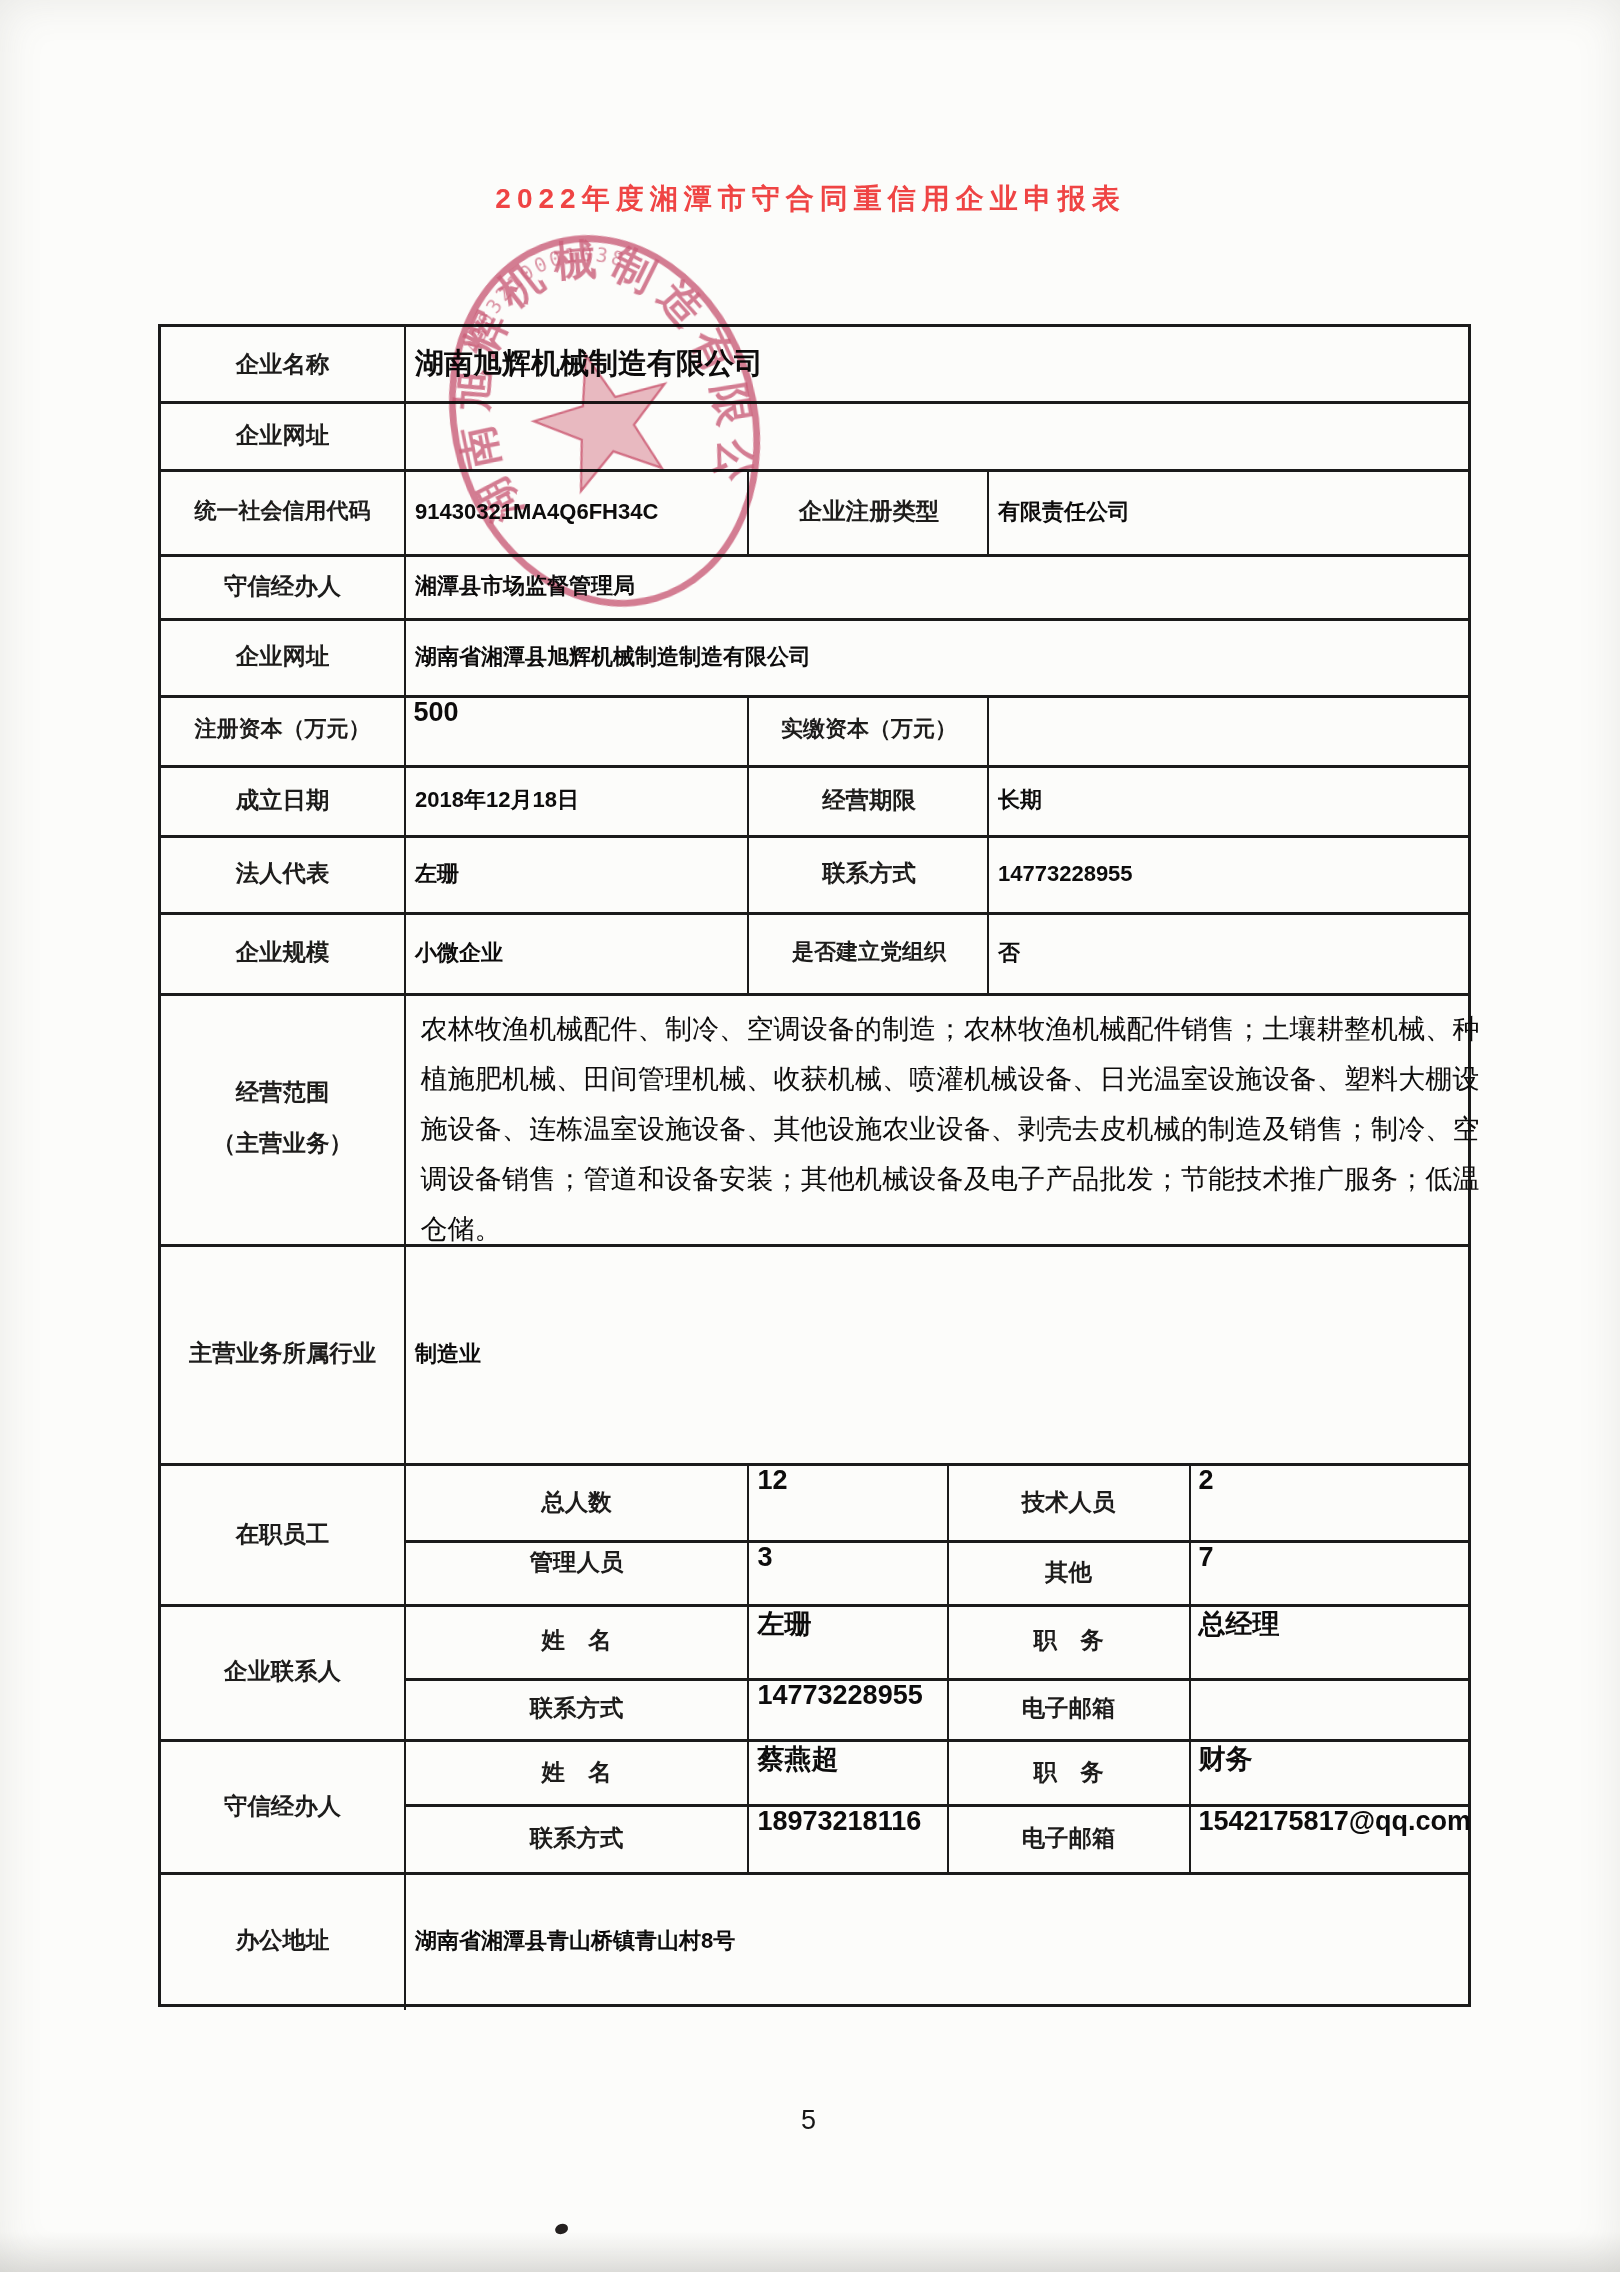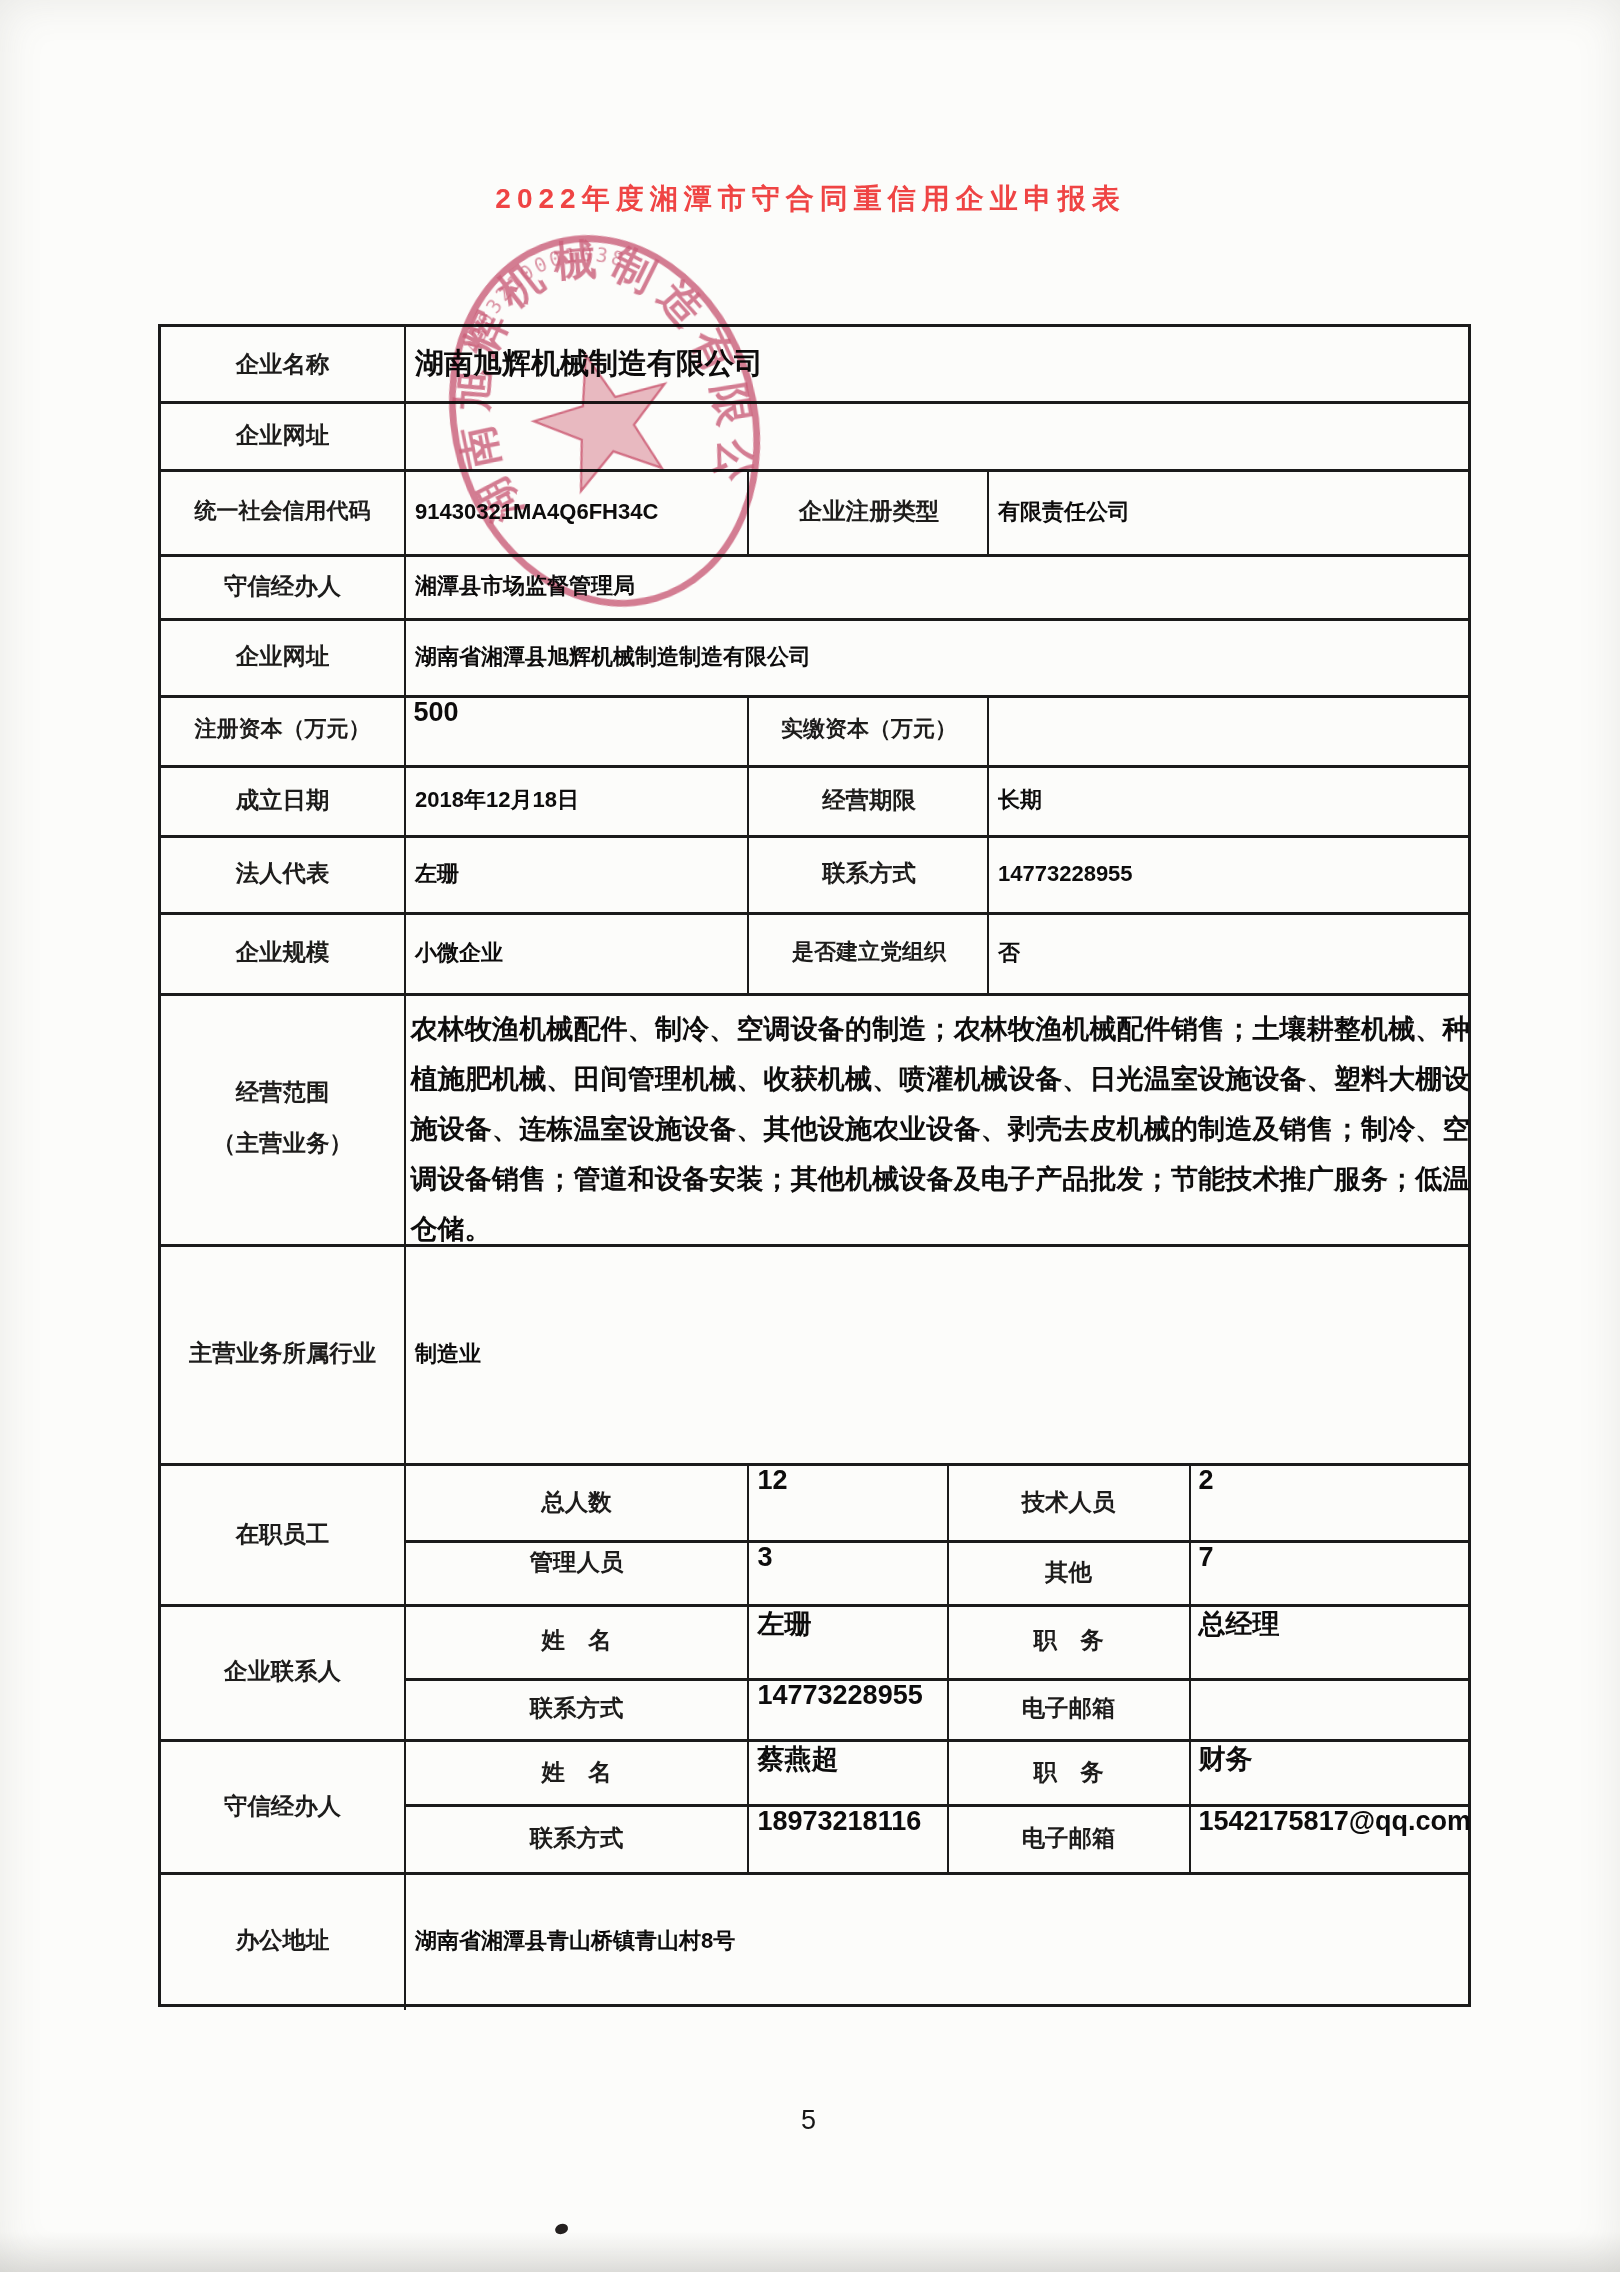--- a/index.html
+++ b/index.html
@@ -26,22 +26,22 @@
   .vl{position:absolute;width:2.3px;background:#1b1b1b;}
   .cell{position:absolute;box-sizing:border-box;display:flex;overflow:visible;}
   .lbl{align-items:center;justify-content:center;text-align:center;
        font-size:23.4px;font-weight:700;color:#1d1c1b;line-height:1.55;}
   .val{align-items:center;justify-content:flex-start;padding-left:9px;
        font-size:22px;font-weight:bold;color:#0d0c0c;white-space:nowrap;}
   .val-top{align-items:flex-start;justify-content:flex-start;
        padding-left:7.5px;padding-top:1.5px;
        font-size:27px;font-weight:bold;color:#0d0c0c;white-space:nowrap;}
   .scope{display:block;padding:10.6px 4.5px 0 4.5px;
-       font-size:27px;font-weight:bold;color:#0d0c0c;
-       line-height:50px;text-align:justify;text-align-last:left;}
+       font-size:27px;font-weight:normal;color:#0d0c0c;
+       line-height:50px;text-align:justify;text-align-last:left;margin-left:10px;}
   .pageno{position:absolute;left:801px;top:2105px;font-size:27px;color:#161616;}
   .stamp{position:absolute;left:444px;top:226px;width:329px;height:392px;
        mix-blend-mode:multiply;opacity:.92;filter:blur(0.5px);
        transform:rotate(-6deg);pointer-events:none;}
   .speck{position:absolute;left:555px;top:2224px;width:13px;height:9.8px;
        background:#24201f;border-radius:55% 45% 50% 50%;transform:rotate(-15deg);}
   .bottom-smudge{position:absolute;left:0;top:2232px;width:100%;height:41px;
        background:linear-gradient(to bottom,rgba(255,255,255,0),rgba(125,124,118,.20));}
 </style>
 </head>

